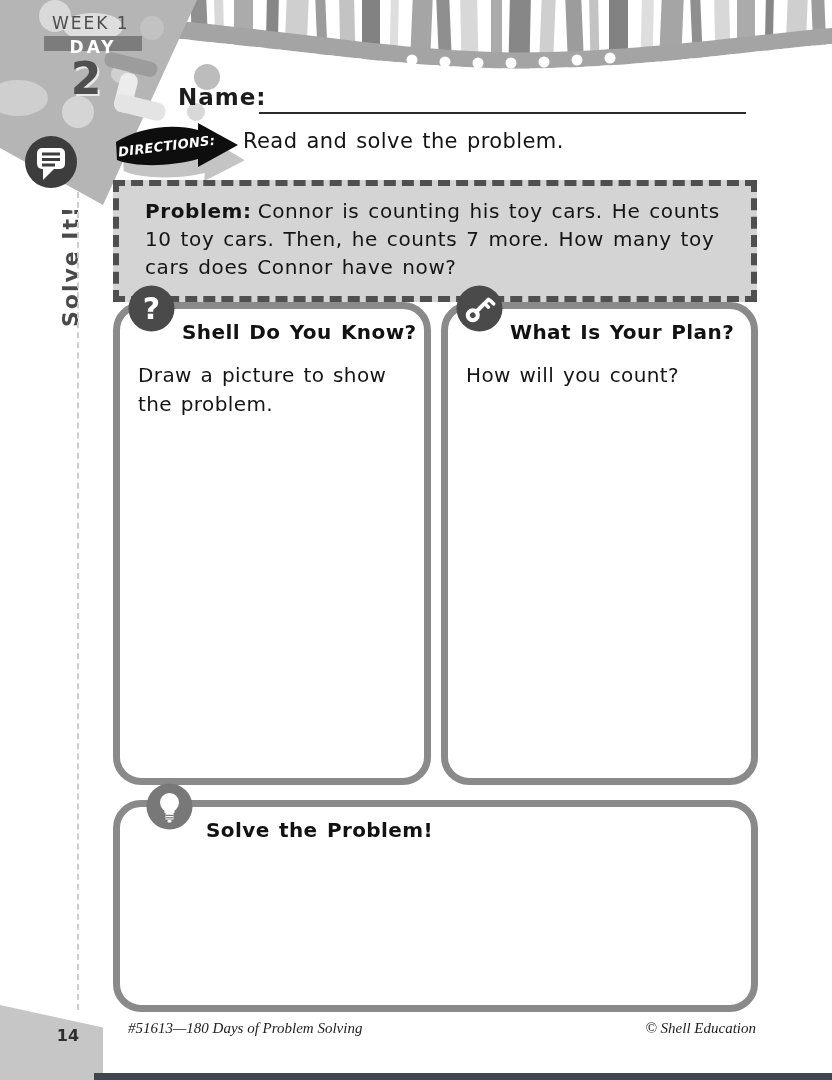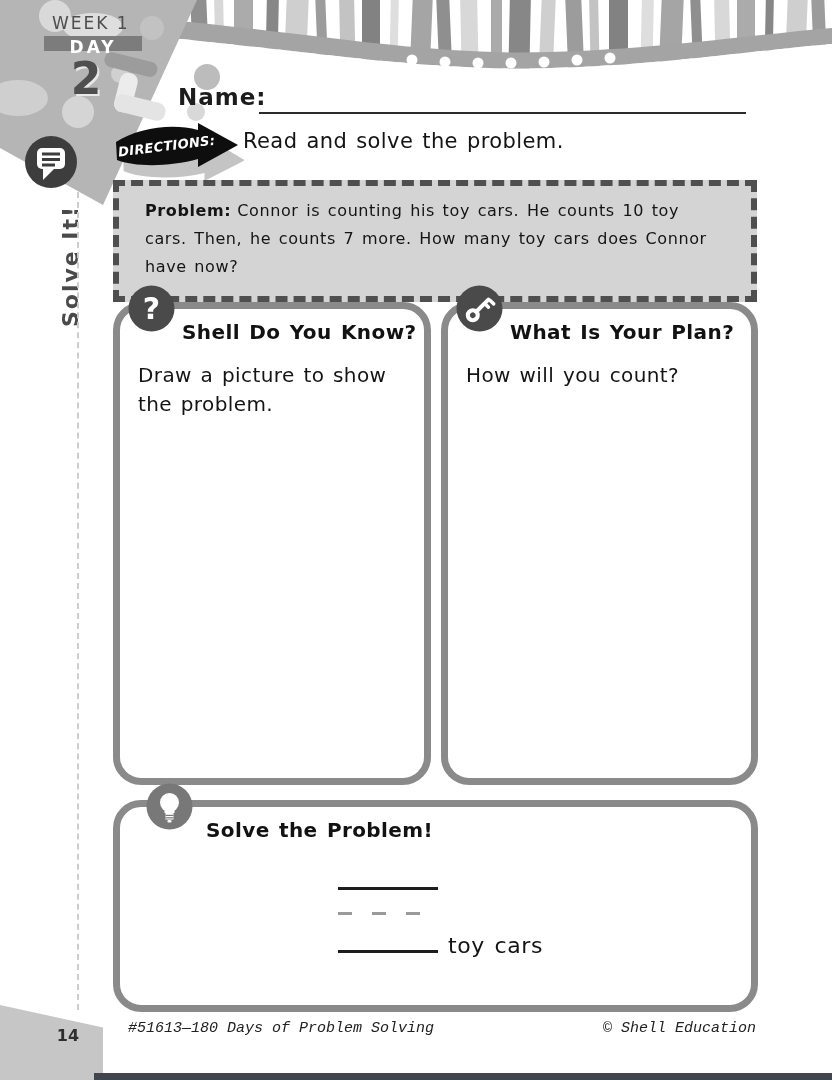--- a/index.html
+++ b/index.html
@@ -22,21 +22,21 @@
 
   
   .name-label{left:178px;top:84px;font-size:23px;font-weight:bold;letter-spacing:1px;}
   .name-line{left:259px;top:112px;width:487px;height:0;border-bottom:2px solid #2b2b2b;}
   .directions-banner{left:112px;top:118px;}
   .instruction{left:243px;top:129px;font-size:21px;letter-spacing:0.4px;word-spacing:2px;color:#141414;}
 
   
   .problem-box{left:113px;top:180px;width:644px;height:122px;box-sizing:border-box;
                background:#d4d4d4;border:6px dashed #4f4f4f;padding:11px 26px;}
-  .problem-box p{margin:0;font-size:16px;line-height:28px;letter-spacing:0.6px;word-spacing:2px;color:#141414;}
+  .problem-box p{margin:0;font-size:20px;line-height:28px;letter-spacing:0.6px;word-spacing:2px;color:#141414;}
   .problem-label{font-weight:bold;margin-right:6px;}
 
   
   .workbox{box-sizing:border-box;border:7px solid #8a8a8a;border-radius:28px;background:#fff;}
   .know-box{left:113px;top:302px;width:318px;height:483px;}
   .plan-box{left:441px;top:302px;width:317px;height:483px;}
   .solve-box{left:113px;top:800px;width:645px;height:212px;}
   .box-icon{position:absolute;width:47px;height:47px;}
   .box-title{position:absolute;font-size:20px;font-weight:bold;letter-spacing:0.4px;word-spacing:2px;color:#121212;}
   .box-prompt{position:absolute;font-size:20px;line-height:29px;letter-spacing:0.4px;word-spacing:2px;color:#141414;}
@@ -47,21 +47,21 @@
   .blank-dashed{width:100px;height:3px;margin-top:22px;
      background:repeating-linear-gradient(90deg,#9a9a9a 0 14px,transparent 14px 34px);}
   .answer-row{display:flex;align-items:flex-end;gap:10px;margin-top:18px;}
   .answer-row .blank{margin-bottom:5px;}
   .answer-unit{font-size:22px;letter-spacing:0.6px;word-spacing:2px;color:#141414;}
 
   
   .footer-corner{left:0;top:1005px;width:103px;height:75px;background:#c6c6c6;
                  clip-path:polygon(0 0,100% 30%,100% 100%,0 100%);}
   .page-number{left:48px;top:1026px;width:40px;text-align:center;font-weight:bold;font-size:16px;color:#2e2e2e;}
-  .footer-text{font-family:Liberation Mono, monospace;font-style:italic;font-size:15px;color:#222;}
+  .footer-text{font-family:Liberation Serif, serif;font-style:italic;font-size:15px;color:#222;}
   .book-ref{left:128px;top:1020px;}
   .publisher{right:76px;top:1020px;}
   .bottom-edge{left:94px;top:1073px;right:0;height:7px;background:#3f4650;}
 </style>
 </head>
 <body>
 
 <div class="sheet">
 
   <svg class="abs" style="left:0;top:0;" width="832" height="215" viewBox="0 0 832 215">
@@ -185,28 +185,20 @@
     <svg class="box-icon" style="left:26px;top:-24px;" width="47" height="47" viewBox="0 0 47 47">
       <circle cx="23.5" cy="23.5" r="23" fill="#787878"></circle>
       <circle cx="23.5" cy="19.5" r="9.5" fill="#ffffff"></circle>
       <rect x="18.5" y="26" width="10" height="4" fill="#ffffff"></rect>
       <rect x="19.5" y="30" width="8" height="6.5" fill="#ffffff"></rect>
       <rect x="19.5" y="31.8" width="8" height="1.2" fill="#787878"></rect>
       <rect x="19.5" y="34.2" width="8" height="1.2" fill="#787878"></rect>
       <rect x="21.5" y="37" width="4" height="2.5" rx="1.2" fill="#ffffff"></rect>
     </svg>
     <div class="box-title" style="left:86px;top:11px;">Solve the Problem!</div>
-    <div class="answer">
-      <div class="blank"></div>
-      <div class="blank-dashed"></div>
-      <div class="answer-row">
-        <span class="blank"></span>
-        <span class="answer-unit">toy cars</span>
-      </div>
-    </div>
   </div>
 
   <div class="abs footer-corner"></div>
   <div class="abs page-number">14</div>
   <div class="abs footer-text book-ref">#51613—180 Days of Problem Solving</div>
   <div class="abs footer-text publisher">© Shell Education</div>
   <div class="abs bottom-edge"></div>
 
 </div>
 

